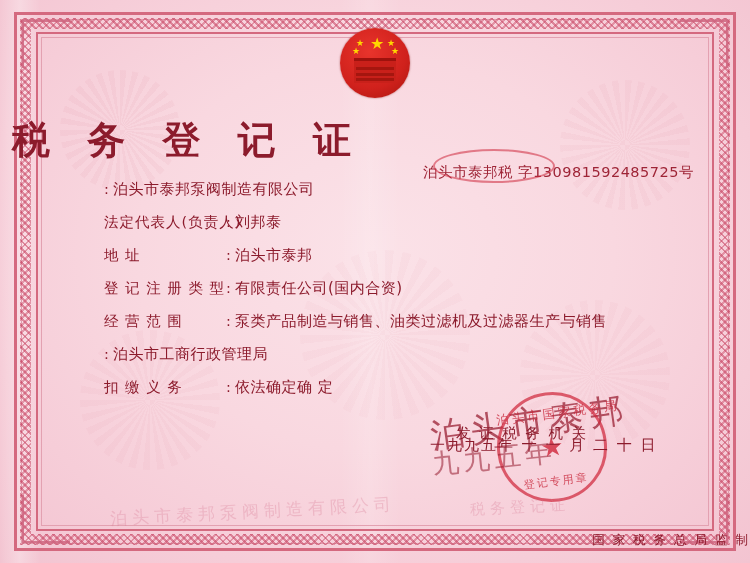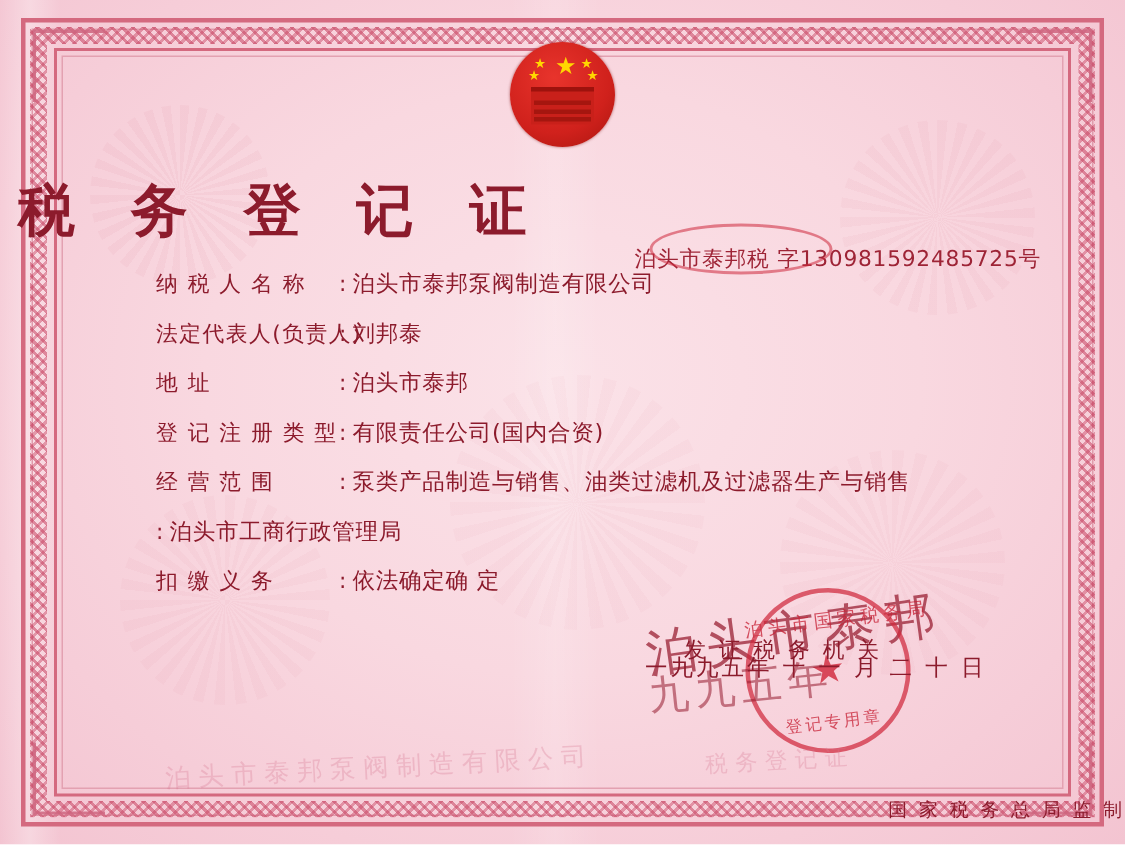--- a/index.html
+++ b/index.html
@@ -337,21 +337,20 @@
   <div class="title">税 务 登 记 证</div>
 
   <div class="serial">
     <span>泊头市泰邦</span><span>税  字</span><span>130981592485725</span><span>号</span>
     <span class="stamp-overlay"></span>
   </div>
 
   <div class="fields">
 
     <div class="row">
-      <span class="label">纳 税 人 名 称</span>
       <span class="colon">:</span>
       <span class="value">泊头市泰邦泵阀制造有限公司</span>
     </div>
 
     <div class="row">
       <span class="label">法定代表人(负责人)</span>
       <span class="colon">:</span>
       <span class="value">刘邦泰</span>
     </div>
 

